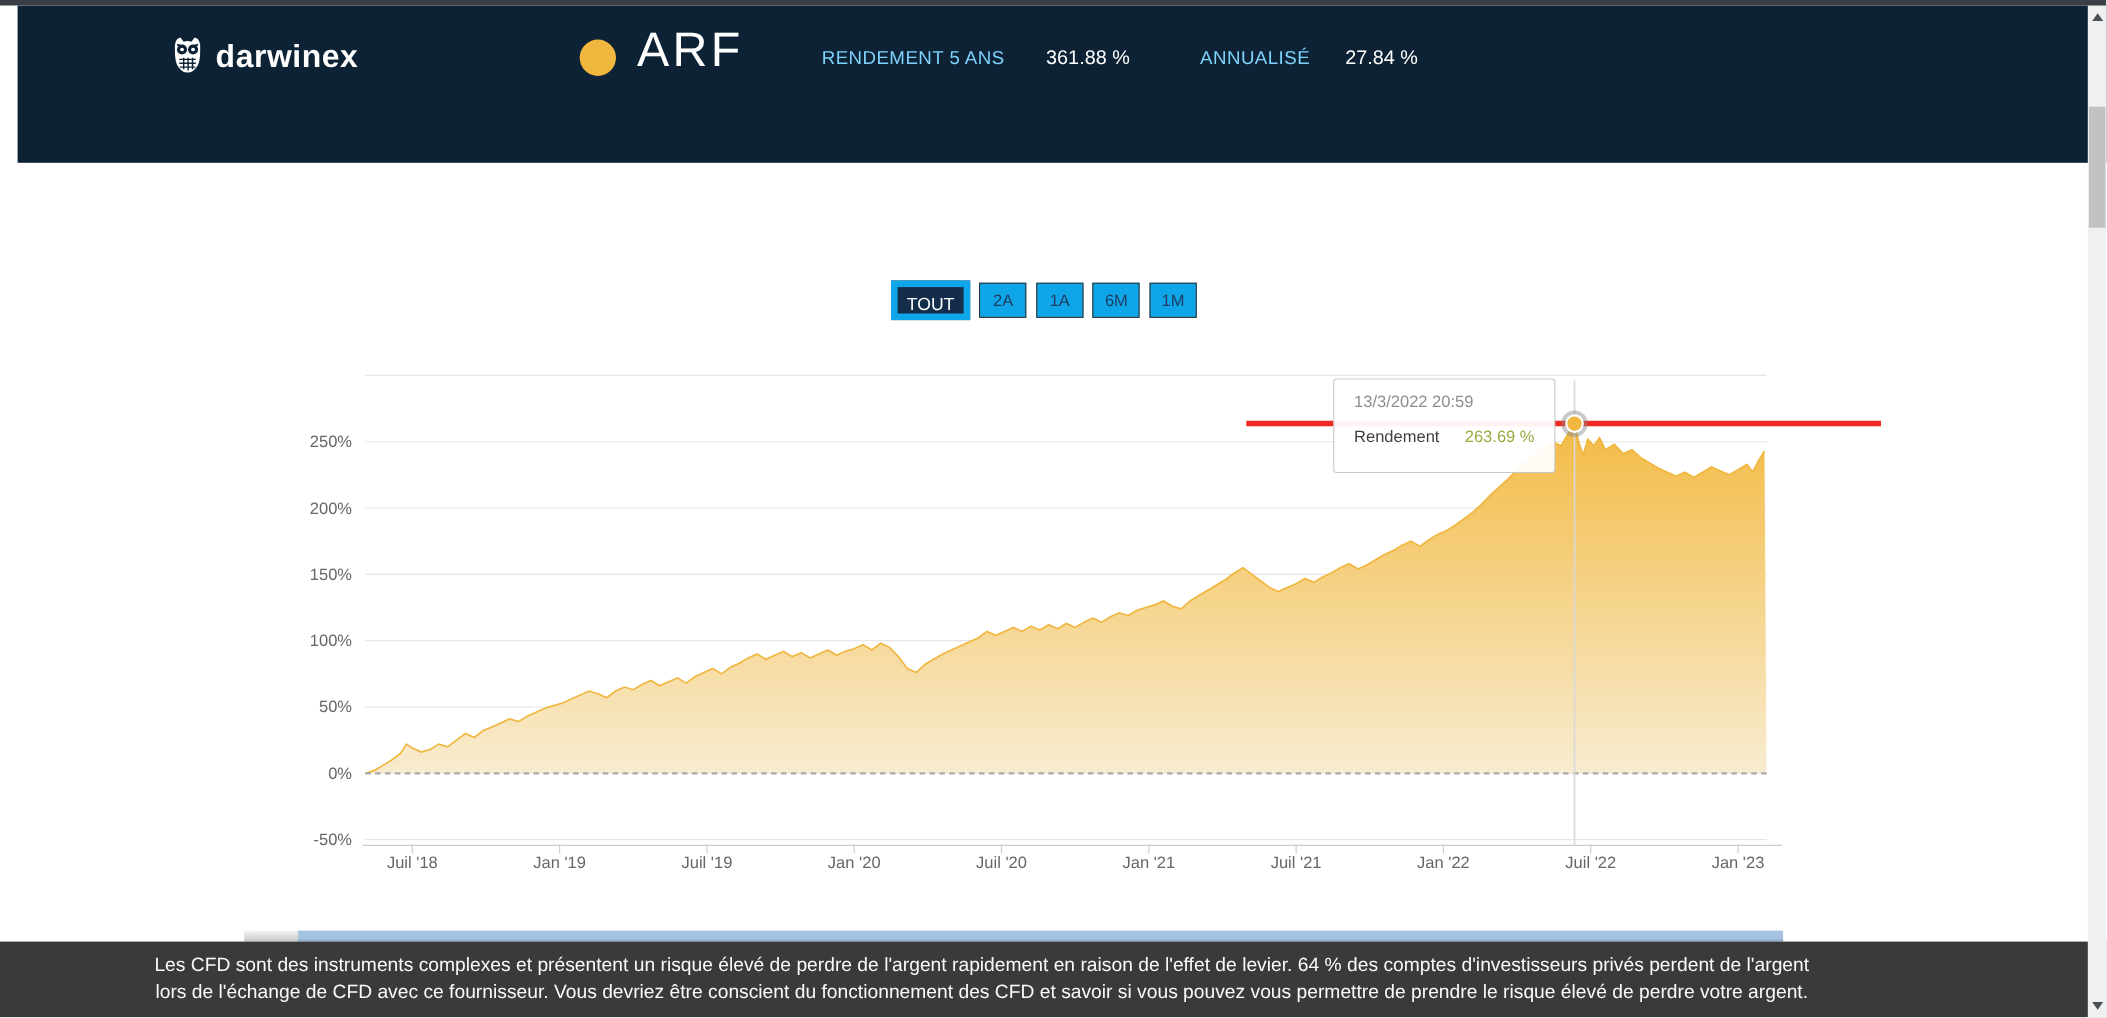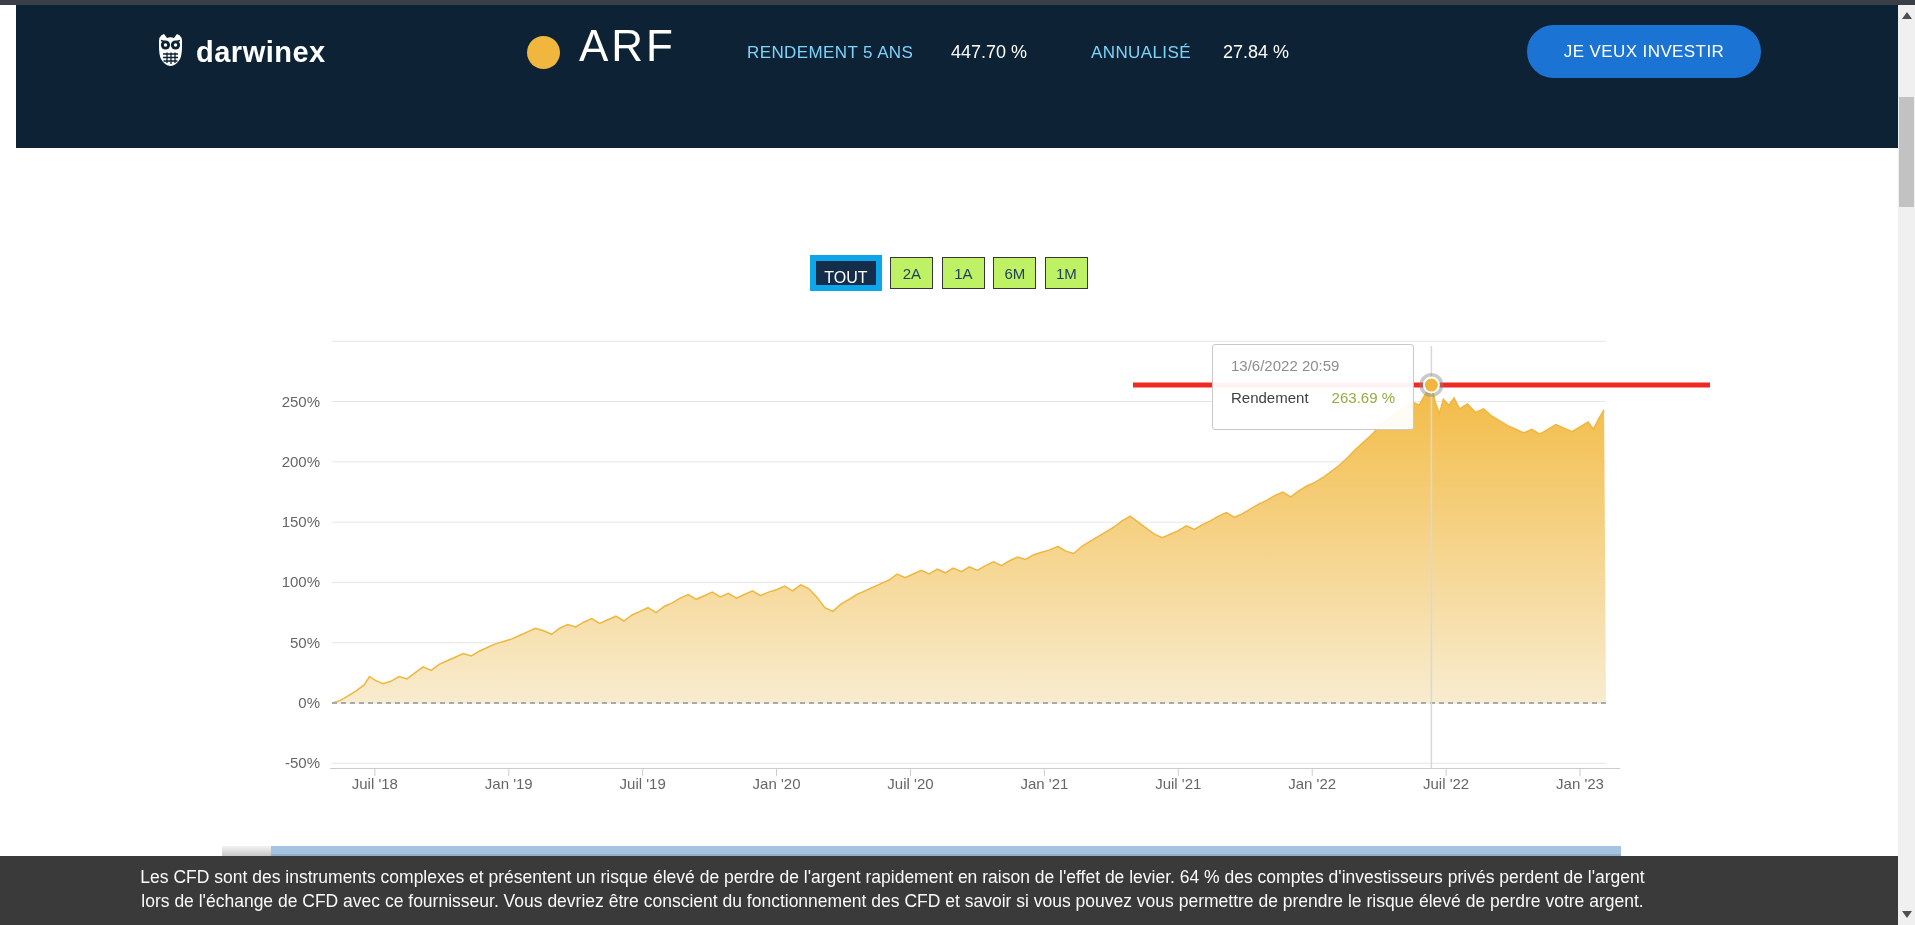--- a/index.html
+++ b/index.html
@@ -14,21 +14,21 @@
   .asset-symbol{position:absolute;left:563px;top:16px;color:#fff;font-size:44px;font-weight:300;letter-spacing:3px;}
   .stat-label{position:absolute;top:38px;color:#7dd3fc;font-size:17px;letter-spacing:.4px;}
   .stat-value{position:absolute;top:37px;color:#ffffff;font-size:18px;}
   .cta{position:absolute;left:1511px;top:20px;width:234px;height:53px;border:none;border-radius:27px;
        background:#1b74d3;color:#fff;font-size:17px;font-family:inherit;letter-spacing:.4px;cursor:pointer;}
   
   .ranges{position:absolute;left:810px;top:255px;height:36px;z-index:6;}
   .rb{display:inline-block;box-sizing:border-box;text-align:center;font-family:inherit;cursor:pointer;}
   .rb-sel{width:72px;height:36px;background:#142d4a;border:6px solid #0ea5e9;color:#fff;
           font-size:16px;line-height:32px;vertical-align:top;}
-  .rb-def{width:43px;height:32px;background:#bef264;border:1px solid #363636;color:#1d3c5e;
+  .rb-def{width:43px;height:32px;background:#0ea5e9;border:1px solid #363636;color:#1d3c5e;
           font-size:15px;line-height:30px;margin-left:4px;margin-top:2px;vertical-align:top;}
   
   .chart-svg{position:absolute;left:0;top:0;z-index:4;}
   .tooltip{position:absolute;left:1212px;top:344px;width:202px;height:86px;box-sizing:border-box;
            background:rgba(255,255,255,0.94);border:1px solid #c9c9c9;border-radius:3px;z-index:8;
            padding:12px 18px 0 18px;}
   .tt-date{color:#8e8e8e;font-size:15px;}
   .tt-row{display:flex;justify-content:space-between;margin-top:15px;font-size:15px;}
   .tt-series{color:#3f3f3f;}
   .tt-value{color:#94ad40;font-weight:500;}
@@ -69,25 +69,24 @@
           <path d="M9 23 H24 M9 26.5 H24 M9.5 30 H23.5 M13 21.5 V32 M17 21.5 V33 M21 21.5 V32" stroke="#0d2335" stroke-width="1.3"></path>
         </svg>
       </span>
       <span class="brand-text">darwinex</span>
     </div>
 
     <div class="asset-dot"></div>
     <div class="asset-symbol">ARF</div>
 
     <div class="stat-label" style="left:731px">RENDEMENT 5 ANS</div>
-    <div class="stat-value" style="left:935px">447.70 %</div>
+    <div class="stat-value" style="left:935px">361.88 %</div>
     <div class="stat-label" style="left:1075px">ANNUALISÉ</div>
     <div class="stat-value" style="left:1207px">27.84 %</div>
 
-    <button class="cta">JE VEUX INVESTIR</button>
   </div>
 
   <div class="ranges">
     <button class="rb rb-sel">TOUT</button>
     <button class="rb rb-def">2A</button>
     <button class="rb rb-def">1A</button>
     <button class="rb rb-def">6M</button>
     <button class="rb rb-def">1M</button>
   </div>
 
@@ -137,21 +136,21 @@
       <path d="M332.0,703.0L340.0,700.6L348.1,695.8L356.1,690.9L364.1,684.9L369.5,676.5L374.9,680.1L382.9,683.7L390.9,681.3L399.0,676.5L407.0,678.9L415.0,672.9L423.1,666.8L431.1,670.4L439.1,664.4L447.2,660.8L455.2,657.2L463.2,653.6L471.3,656.0L479.3,651.2L487.3,647.5L495.4,643.9L503.4,641.5L511.4,639.1L519.5,635.5L527.5,631.9L535.5,628.2L543.6,630.7L551.6,634.3L559.6,628.2L567.7,624.6L575.7,627.0L583.7,622.2L591.8,618.6L599.8,623.4L607.9,619.8L615.9,616.2L623.9,621.0L632.0,615.0L640.0,611.4L648.0,607.7L656.1,612.6L664.1,606.5L672.1,602.9L680.2,598.1L688.2,594.5L696.2,599.3L704.3,595.7L712.3,592.1L720.3,596.9L728.4,593.3L736.4,598.1L744.4,594.5L752.5,590.9L760.5,595.7L768.5,592.1L776.6,589.7L784.6,586.0L792.6,590.9L800.7,584.8L808.7,588.5L816.7,596.9L824.8,607.7L832.8,611.4L840.9,604.1L848.9,599.3L856.9,594.5L865.0,590.9L873.0,587.3L881.0,583.6L889.1,580.0L897.1,574.0L905.1,577.6L913.2,574.0L921.2,570.4L929.2,574.0L937.3,569.2L945.3,572.8L953.3,568.0L961.4,571.6L969.4,566.8L977.4,570.4L985.5,565.6L993.5,561.9L1001.5,565.6L1009.6,560.7L1017.6,557.1L1025.6,559.5L1033.7,554.7L1041.7,552.3L1049.7,549.9L1057.8,546.3L1065.8,551.1L1073.8,553.5L1081.9,546.3L1089.9,541.4L1098.0,536.6L1106.0,531.8L1114.0,527.0L1122.1,520.9L1130.1,516.1L1138.1,522.1L1146.2,528.2L1154.2,534.2L1162.2,537.8L1170.3,534.2L1178.3,530.6L1186.3,525.8L1194.4,529.4L1202.4,524.6L1210.4,520.9L1218.5,516.1L1226.5,512.5L1234.5,517.3L1242.6,513.7L1250.6,508.9L1258.6,504.1L1266.7,500.4L1274.7,495.6L1282.7,492.0L1290.8,496.8L1298.8,490.8L1306.8,486.0L1314.9,482.4L1322.9,477.5L1331.0,471.5L1339.0,465.5L1347.0,458.2L1355.1,449.8L1363.1,442.6L1371.1,435.3L1379.2,426.9L1387.2,419.7L1395.2,413.6L1403.3,407.6L1411.3,401.6L1419.3,405.2L1424.7,395.5L1431.4,385.1L1435.4,402.8L1439.4,413.6L1443.4,399.2L1448.8,405.2L1454.1,398.0L1459.5,408.8L1467.5,404.0L1475.6,412.4L1483.6,408.8L1491.6,416.0L1499.7,420.9L1507.7,425.7L1515.7,429.3L1523.8,432.9L1531.8,429.3L1539.8,434.1L1547.9,429.3L1555.9,424.5L1564.0,428.1L1572.0,431.7L1580.0,426.9L1588.1,422.1L1593.4,429.3L1598.8,418.5L1604.1,410.0L1606,703L332.0,703Z" fill="url(#ag)"></path>
       <path d="M332.0,703.0L340.0,700.6L348.1,695.8L356.1,690.9L364.1,684.9L369.5,676.5L374.9,680.1L382.9,683.7L390.9,681.3L399.0,676.5L407.0,678.9L415.0,672.9L423.1,666.8L431.1,670.4L439.1,664.4L447.2,660.8L455.2,657.2L463.2,653.6L471.3,656.0L479.3,651.2L487.3,647.5L495.4,643.9L503.4,641.5L511.4,639.1L519.5,635.5L527.5,631.9L535.5,628.2L543.6,630.7L551.6,634.3L559.6,628.2L567.7,624.6L575.7,627.0L583.7,622.2L591.8,618.6L599.8,623.4L607.9,619.8L615.9,616.2L623.9,621.0L632.0,615.0L640.0,611.4L648.0,607.7L656.1,612.6L664.1,606.5L672.1,602.9L680.2,598.1L688.2,594.5L696.2,599.3L704.3,595.7L712.3,592.1L720.3,596.9L728.4,593.3L736.4,598.1L744.4,594.5L752.5,590.9L760.5,595.7L768.5,592.1L776.6,589.7L784.6,586.0L792.6,590.9L800.7,584.8L808.7,588.5L816.7,596.9L824.8,607.7L832.8,611.4L840.9,604.1L848.9,599.3L856.9,594.5L865.0,590.9L873.0,587.3L881.0,583.6L889.1,580.0L897.1,574.0L905.1,577.6L913.2,574.0L921.2,570.4L929.2,574.0L937.3,569.2L945.3,572.8L953.3,568.0L961.4,571.6L969.4,566.8L977.4,570.4L985.5,565.6L993.5,561.9L1001.5,565.6L1009.6,560.7L1017.6,557.1L1025.6,559.5L1033.7,554.7L1041.7,552.3L1049.7,549.9L1057.8,546.3L1065.8,551.1L1073.8,553.5L1081.9,546.3L1089.9,541.4L1098.0,536.6L1106.0,531.8L1114.0,527.0L1122.1,520.9L1130.1,516.1L1138.1,522.1L1146.2,528.2L1154.2,534.2L1162.2,537.8L1170.3,534.2L1178.3,530.6L1186.3,525.8L1194.4,529.4L1202.4,524.6L1210.4,520.9L1218.5,516.1L1226.5,512.5L1234.5,517.3L1242.6,513.7L1250.6,508.9L1258.6,504.1L1266.7,500.4L1274.7,495.6L1282.7,492.0L1290.8,496.8L1298.8,490.8L1306.8,486.0L1314.9,482.4L1322.9,477.5L1331.0,471.5L1339.0,465.5L1347.0,458.2L1355.1,449.8L1363.1,442.6L1371.1,435.3L1379.2,426.9L1387.2,419.7L1395.2,413.6L1403.3,407.6L1411.3,401.6L1419.3,405.2L1424.7,395.5L1431.4,385.1L1435.4,402.8L1439.4,413.6L1443.4,399.2L1448.8,405.2L1454.1,398.0L1459.5,408.8L1467.5,404.0L1475.6,412.4L1483.6,408.8L1491.6,416.0L1499.7,420.9L1507.7,425.7L1515.7,429.3L1523.8,432.9L1531.8,429.3L1539.8,434.1L1547.9,429.3L1555.9,424.5L1564.0,428.1L1572.0,431.7L1580.0,426.9L1588.1,422.1L1593.4,429.3L1598.8,418.5L1604.1,410.0" fill="none" stroke="#f0b63d" stroke-width="1.5"></path>
       <line x1="332" x2="1606" y1="703" y2="703" stroke="#a9a9a9" stroke-width="2" stroke-dasharray="5,4"></line>
       <line x1="1431.3840655875458" x2="1431.3840655875458" y1="346" y2="768" stroke="#d8d8d8" stroke-width="1.5"></line>
       <line x1="1133" x2="1710" y1="385.068967" y2="385.068967" stroke="#ee2a22" stroke-width="5"></line>
       <circle cx="1431.3840655875458" cy="385.068967" r="12" fill="rgba(135,135,135,0.45)"></circle>
       <circle cx="1431.3840655875458" cy="385.068967" r="7.5" fill="#f0b63d" stroke="#ffffff" stroke-width="2"></circle>
     </svg>
 
   <div class="tooltip">
-    <div class="tt-date">13/6/2022 20:59</div>
+    <div class="tt-date">13/3/2022 20:59</div>
     <div class="tt-row">
       <span class="tt-series">Rendement</span>
       <span class="tt-value">263.69 %</span>
     </div>
   </div>
 
   <div class="divider-stub"></div>
   <div class="divider-bar"></div>
 
   <div class="disclaimer">

